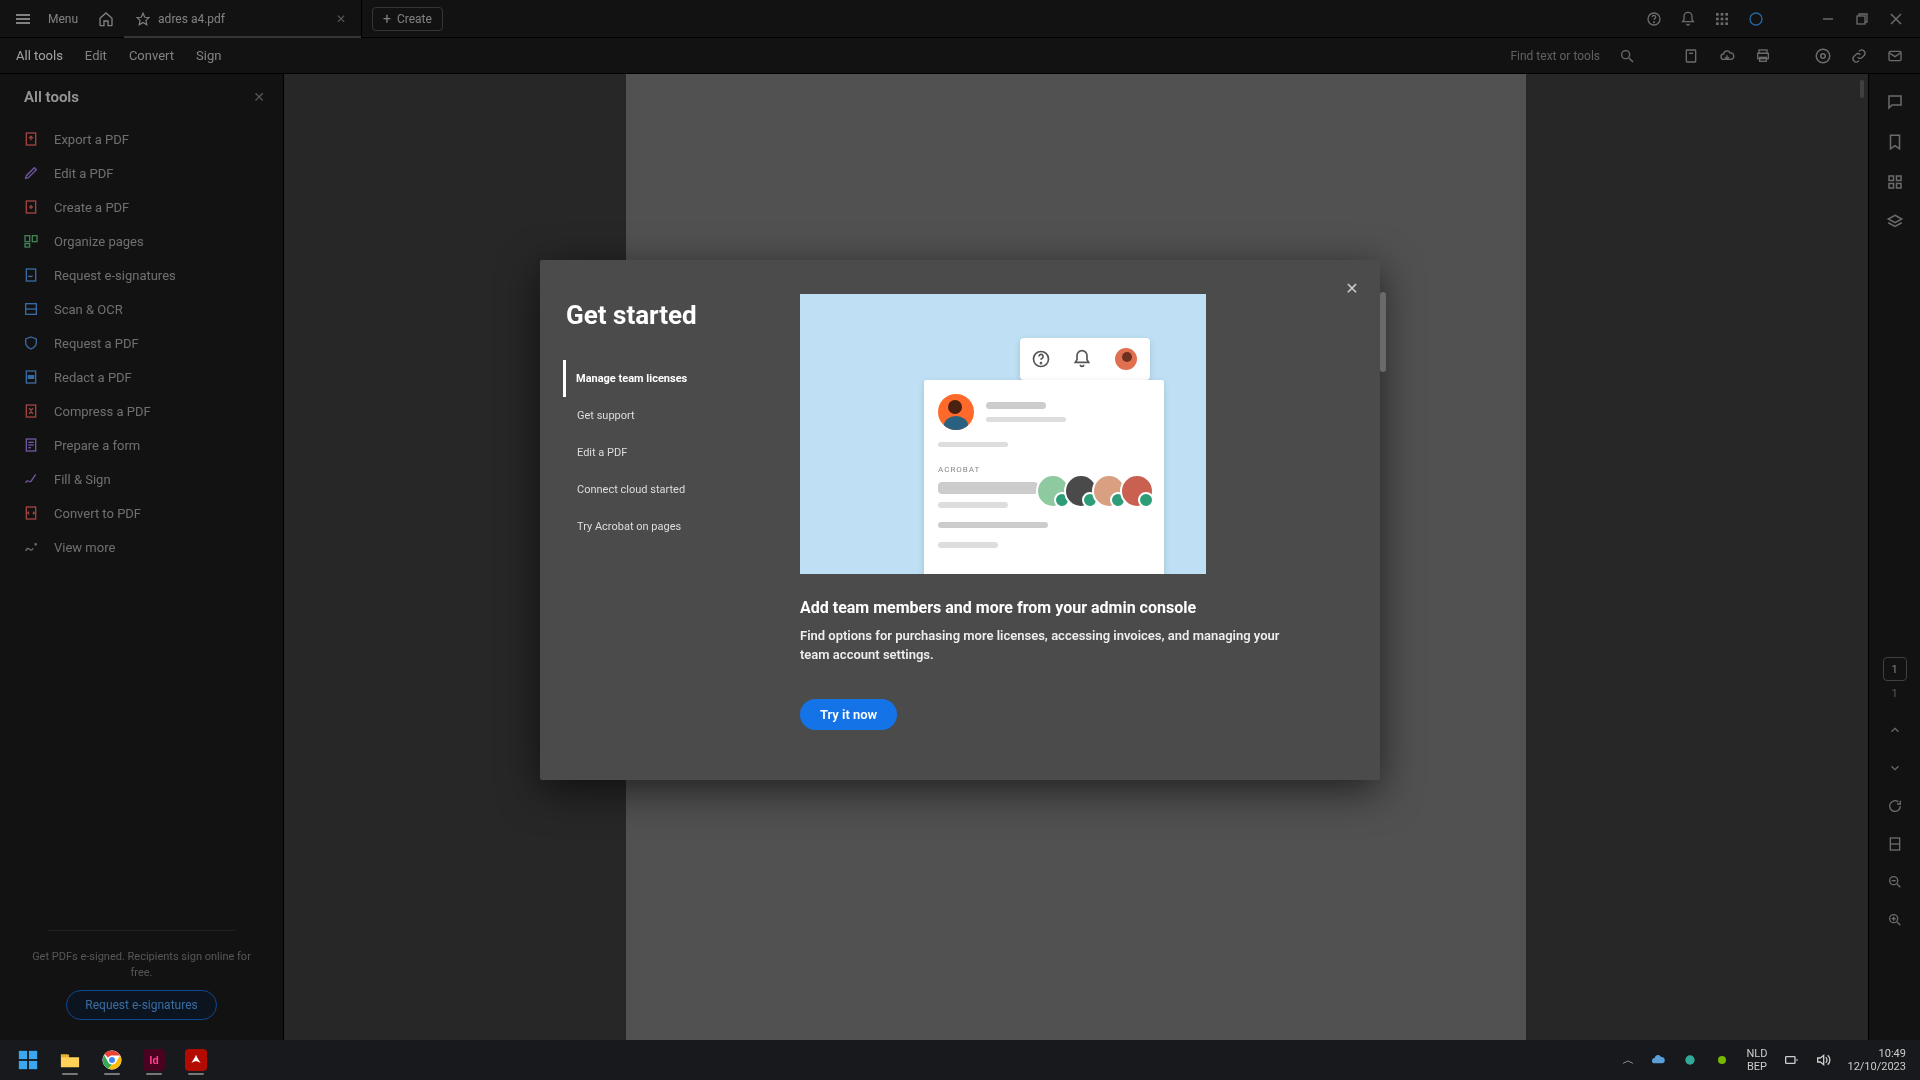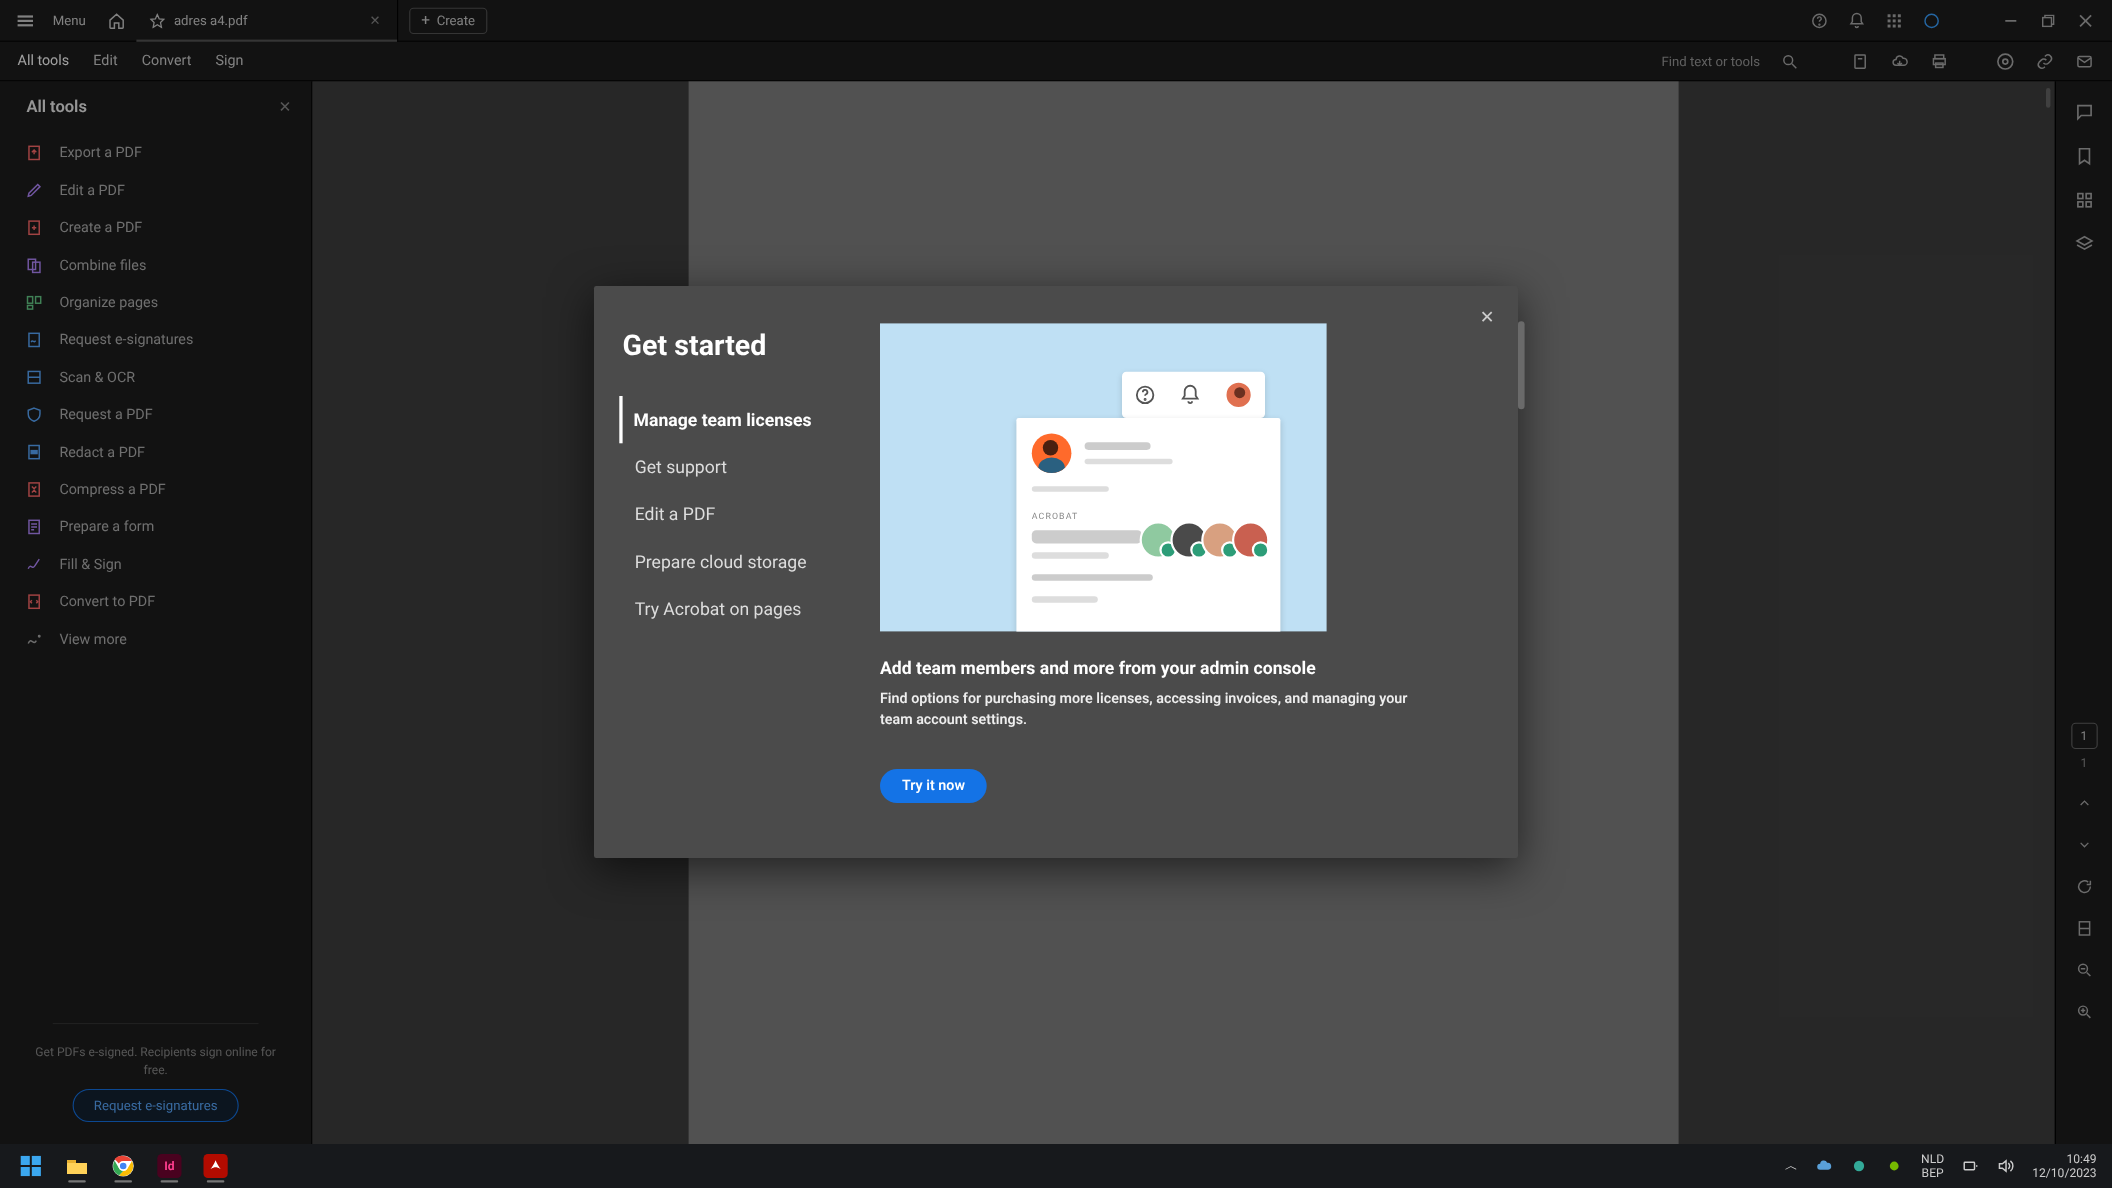--- a/index.html
+++ b/index.html
@@ -62,21 +62,21 @@
   .rr-spacer { flex: 1; }
   .rr-page { width: 24px; height: 24px; border:1px solid #666; border-radius:4px; display:flex; align-items:center; justify-content:center; font-size:11px; color:#ccc; }
   .rr-bottom { display:flex; flex-direction:column; align-items:center; gap: 18px; padding-bottom: 110px; }
 
   
   .overlay { position:absolute; inset:0; background:rgba(0,0,0,0.37); display:flex; align-items:center; justify-content:center; }
   .modal { width: 840px; height: 520px; background:#4b4b4b; display:flex; position:relative; border-radius:2px; box-shadow: 0 10px 40px rgba(0,0,0,.6); }
   .modal-left { width: 252px; padding: 40px 26px; }
   .modal-title { font-size: 26px; font-weight: 700; color:#fff; margin-bottom: 30px; }
   .modal-nav { display:flex; flex-direction:column; }
-  .mnav-item { padding: 12px 8px; font-size: 16px; color:#ddd; cursor:pointer; border-left: 3px solid transparent; }
+  .mnav-item { padding: 12px 8px; font-size: 11px; color:#ddd; cursor:pointer; border-left: 3px solid transparent; }
   .mnav-item.active { color:#fff; font-weight:700; border-left: 3px solid #fff; padding-left: 10px; position:relative; left:-3px; }
   .modal-right { flex:1; padding: 34px 34px 34px 8px; position:relative; }
   .modal-close { position:absolute; top: 16px; right: 16px; width:24px; height:24px; display:flex; align-items:center; justify-content:center; color:#ccc; cursor:pointer; font-size:16px; }
   .illus { width: 406px; height: 280px; background:#bfe0f4; position:relative; overflow:hidden; }
   .modal-headline { font-size: 16px; font-weight:700; color:#fff; margin-top: 24px; }
   .modal-body { font-size: 13px; color:#eee; margin-top: 10px; line-height:1.45; max-width: 500px; font-weight:600; }
   .modal-cta { display:inline-block; background:#1473e6; color:#fff; border-radius: 16px; padding: 8px 20px; font-size: 13px; margin-top: 34px; cursor:pointer; font-weight:600; }
   .modal-scroll { position:absolute; right: -6px; top: 32px; width: 6px; height: 80px; background:#6a6a6a; border-radius:3px; }
 
   
@@ -265,29 +265,20 @@
           </div>
           <div class="lp-item">
             <span class="licon">
               <svg width="16" height="16" viewBox="0 0 24 24" fill="none" stroke="#ff6a6a" stroke-width="2">
                 <rect x="5" y="3" width="14" height="18"></rect>
                 <line x1="12" y1="9" x2="12" y2="15"></line>
                 <line x1="9" y1="12" x2="15" y2="12"></line>
               </svg>
             </span>
             <span>Create a PDF</span>
-          </div>
-          <div class="lp-item">
-            <span class="licon">
-              <svg width="16" height="16" viewBox="0 0 24 24" fill="none" stroke="#b388ff" stroke-width="2">
-                <rect x="4" y="4" width="10" height="14"></rect>
-                <rect x="10" y="8" width="10" height="14"></rect>
-              </svg>
-            </span>
-            <span>Combine files</span>
           </div>
           <div class="lp-item">
             <span class="licon">
               <svg width="16" height="16" viewBox="0 0 24 24" fill="none" stroke="#66cc88" stroke-width="2">
                 <rect x="3" y="4" width="7" height="9"></rect>
                 <rect x="14" y="4" width="7" height="9"></rect>
                 <rect x="3" y="16" width="7" height="5"></rect>
               </svg>
             </span>
             <span>Organize pages</span>
@@ -500,21 +491,21 @@
 
   <div class="overlay">
     <div class="modal">
       <div class="modal-close">✕</div>
       <div class="modal-left">
         <div class="modal-title">Get started</div>
         <div class="modal-nav" id="modal-nav">
             <div class="mnav-item active">Manage team licenses</div>
             <div class="mnav-item">Get support</div>
             <div class="mnav-item">Edit a PDF</div>
-            <div class="mnav-item">Prepare cloud storage</div>
+            <div class="mnav-item">Connect cloud started</div>
             <div class="mnav-item">Try Acrobat on pages</div>
           </div>
       </div>
       <div class="modal-right">
         <div class="modal-scroll"></div>
         <div class="illus">
           <div class="illus-card illus-top">
             <svg width="20" height="20" viewBox="0 0 24 24" fill="none" stroke="#555" stroke-width="2">
                 <circle cx="12" cy="12" r="9"></circle>
                 <path d="M9.5 9a2.5 2.5 0 1 1 3.5 2.3c-.8.4-1 .9-1 1.7"></path>

